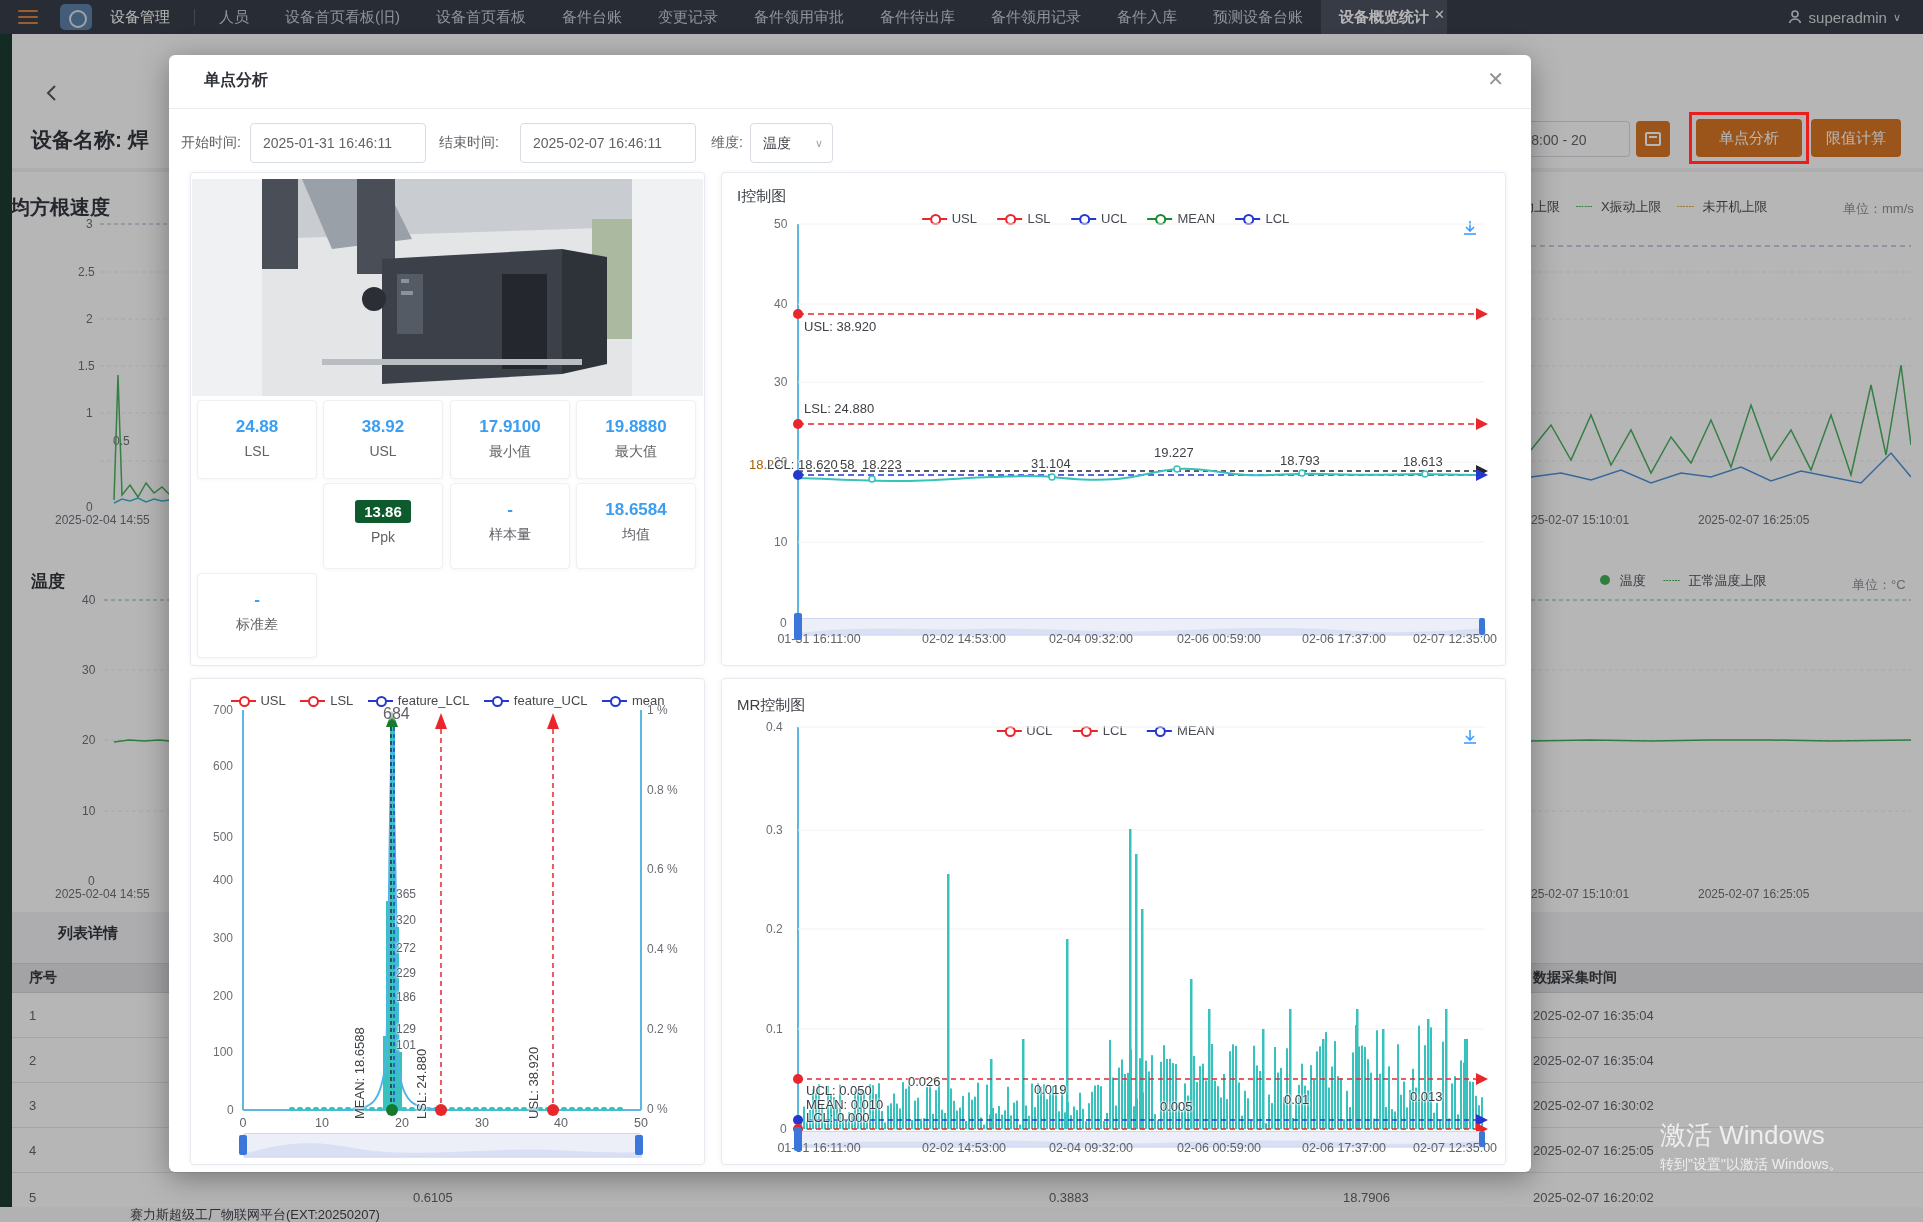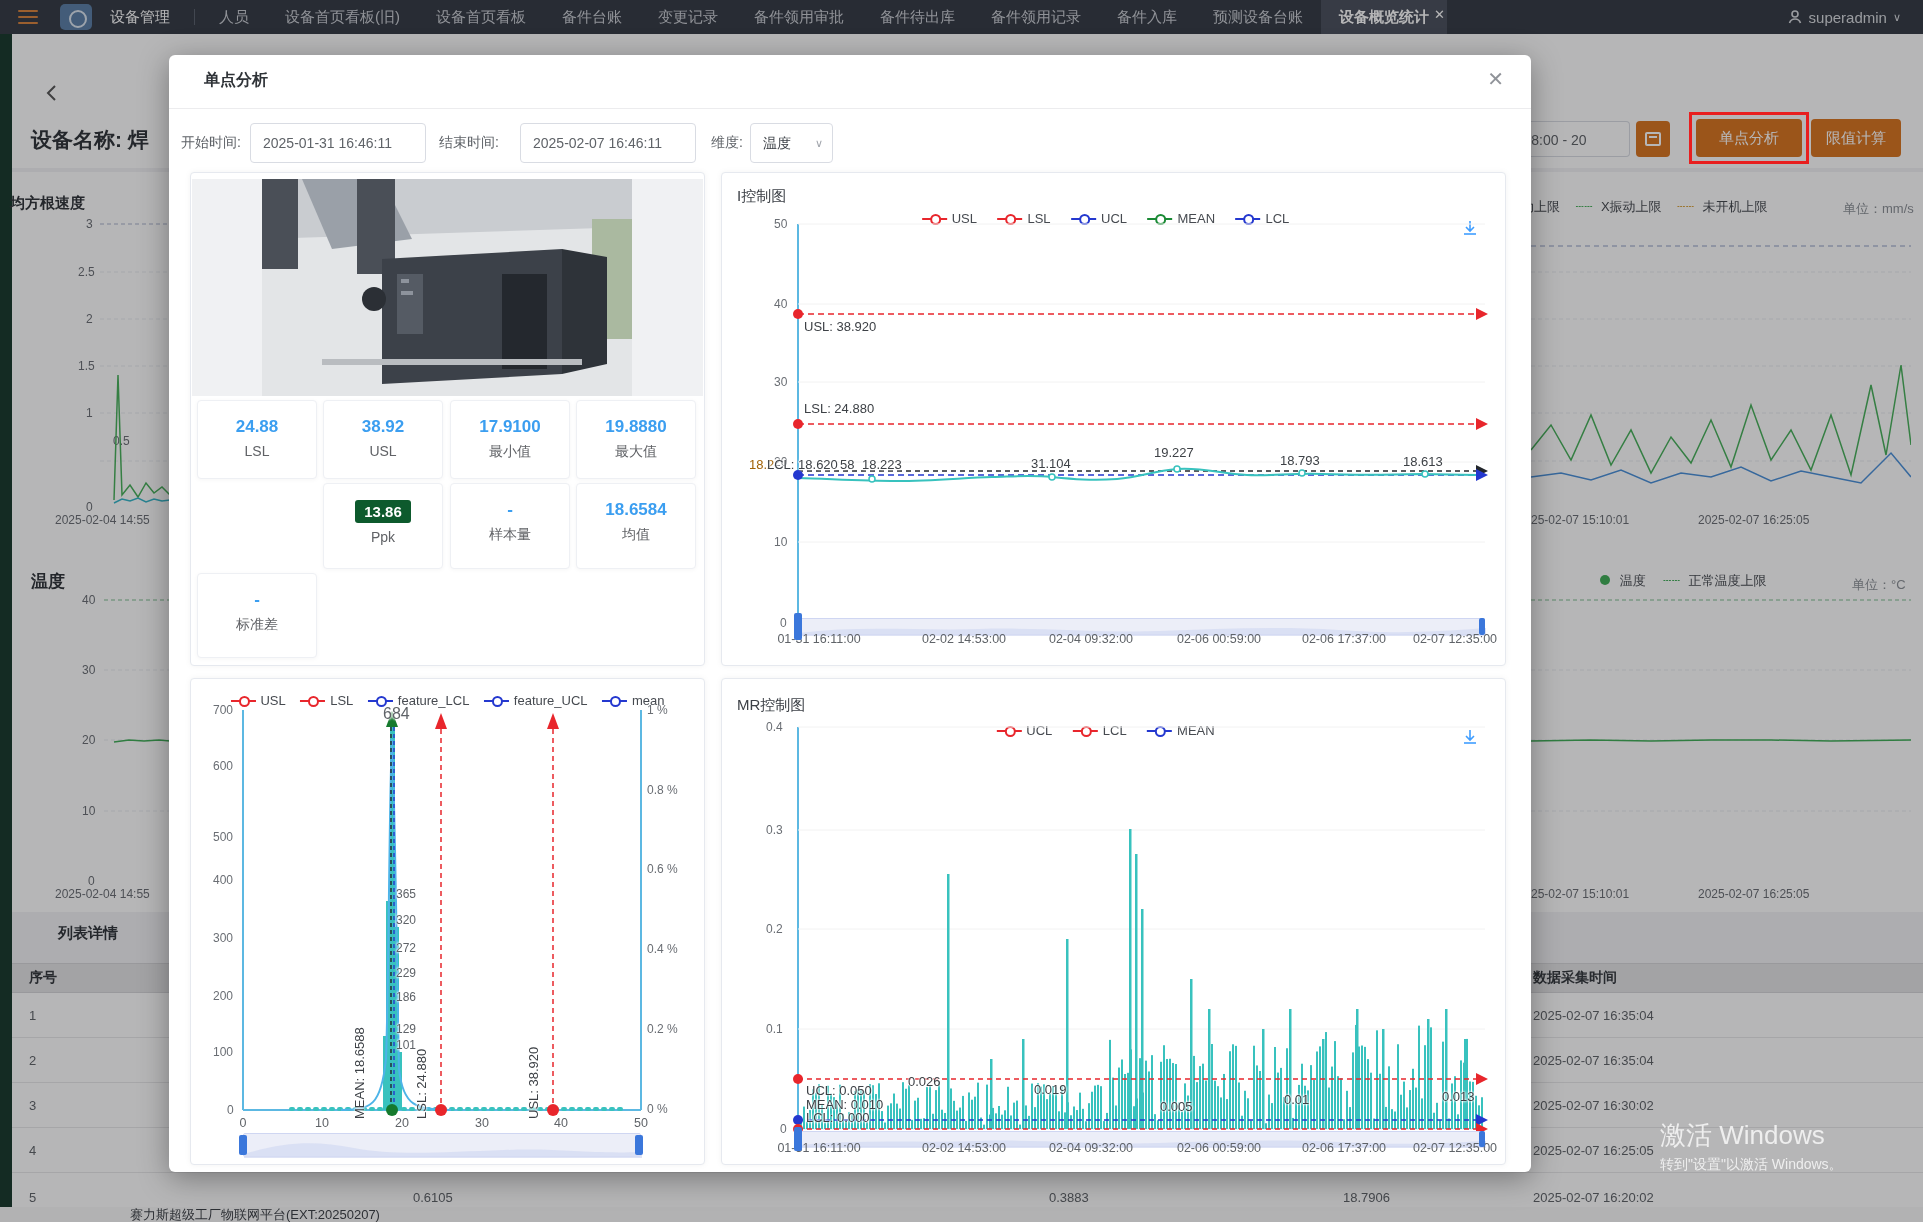--- a/index.html
+++ b/index.html
@@ -90,21 +90,21 @@
   <div class="btn-o" style="left:1636px;top:121px;width:34px;height:36px;">
     <span style="display:block;width:16px;height:14px;border:2px solid #fff;border-radius:2px;position:relative;">
         <i style="position:absolute;left:2px;top:2px;width:8px;height:2px;background:#fff;"></i>
       </span>
   </div>
   <div class="btn-o" style="left:1696px;top:119px;width:106px;height:38px;">单点分析</div>
   <div class="btn-o" style="left:1811px;top:119px;width:90px;height:38px;">限值计算</div>
 
   <div class="abs" style="left:12px;top:172px;width:1911px;height:740px;background:#fff;"></div>
 
-  <div class="abs" style="left:10px;top:194px;font-size:15px;font-weight:bold;color:#2f3338;">均方根速度</div>
+  <div class="abs" style="left:10px;top:194px;font-size:20px;font-weight:bold;color:#2f3338;">均方根速度</div>
   <div class="ticktext" style="left:86px;top:217px;">3</div>
   <div class="ticktext" style="left:78px;top:265px;">2.5</div>
   <div class="ticktext" style="left:86px;top:312px;">2</div>
   <div class="ticktext" style="left:78px;top:359px;">1.5</div>
   <div class="ticktext" style="left:86px;top:406px;">1</div>
   <div class="ticktext" style="left:78px;top:434px;margin-left:35px;">0.5</div>
   <div class="ticktext" style="left:86px;top:500px;">0</div>
   <svg class="abs" style="left:100px;top:215px;" width="70" height="300" viewBox="0 0 70 300">
     <line x1="0" y1="9" x2="70" y2="9" stroke="#a9b2cc" stroke-dasharray="4 3"></line>
     <line x1="0" y1="57" x2="70" y2="57" stroke="#e9ebf0" stroke-dasharray="4 3"></line>
@@ -710,21 +710,21 @@
         <polygon points="754,435 766,441 754,447" fill="#2438cf"></polygon>
         <polygon points="754,444 766,450 754,456" fill="#e8262c"></polygon>
       </svg>
       <div class="abs lbl halo" style="left:84px;top:404px;color:#3d4146;">UCL: 0.050</div>
       <div class="abs lbl halo" style="left:84px;top:418px;color:#3d4146;">MEAN: 0.010</div>
       <div class="abs lbl halo" style="left:84px;top:431px;color:#3d4146;">LCL: 0.000</div>
       <div class="abs lbl halo" style="left:186px;top:395px;color:#3d4146;">0.026</div>
       <div class="abs lbl halo" style="left:312px;top:403px;color:#3d4146;">0.019</div>
       <div class="abs lbl halo" style="left:438px;top:420px;color:#3d4146;">0.005</div>
       <div class="abs lbl halo" style="left:562px;top:413px;color:#3d4146;">0.01</div>
-      <div class="abs lbl halo" style="left:688px;top:410px;color:#3d4146;padding-left:32px;">0.013</div>
+      <div class="abs lbl halo" style="left:688px;top:410px;color:#3d4146;">0.013</div>
 
       <div class="dz" style="left:76px;top:452px;width:687px;height:16px;">
         <svg width="687" height="16" viewBox="0 0 687 16">
             <path d="M0,13 C60,7 120,11 180,9 S300,13 360,11 S480,7 540,10 S630,12 687,9 L687,16 L0,16 Z" fill="#d6dcf2" opacity=".8"></path>
           </svg>
       </div>
       <div class="dz-handle" style="left:72px;top:448px;height:24px;"></div>
       <div class="dz-handle" style="left:757px;top:452px;height:16px;width:6px;"></div>
       <div class="xt" style="left:97px;top:462px;">01-31 16:11:00</div>
       <div class="xt" style="left:242px;top:462px;">02-02 14:53:00</div>

